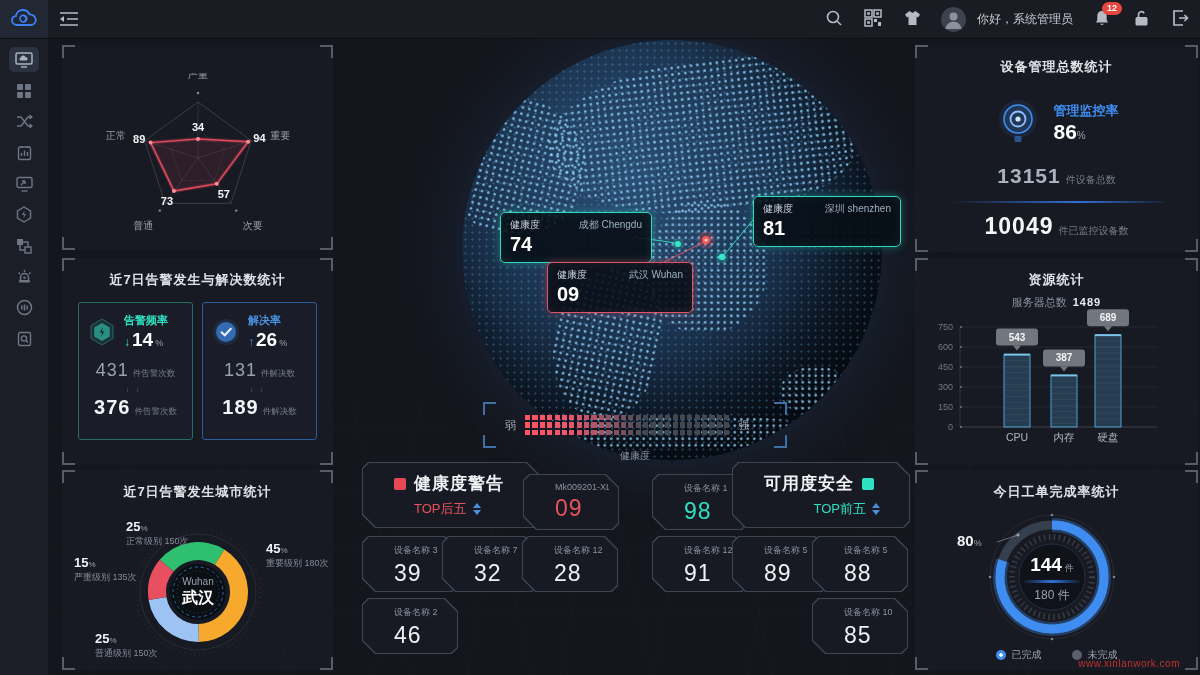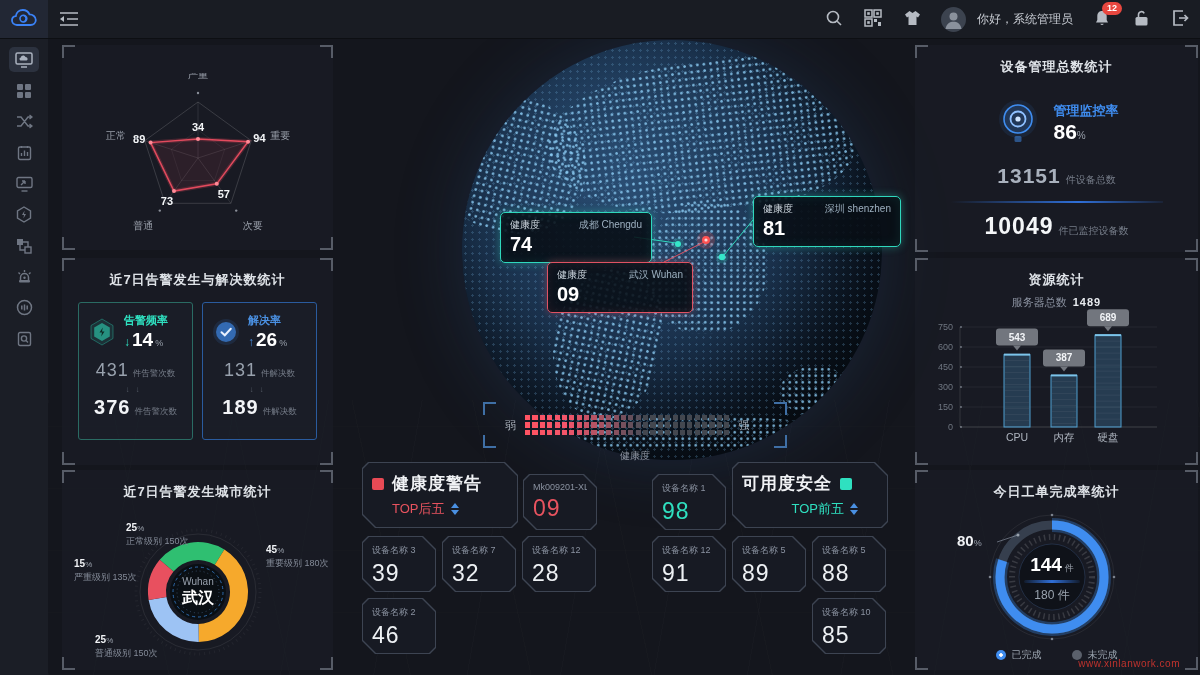--- a/index.html
+++ b/index.html
@@ -52,21 +52,21 @@
   .acard.blue .arr{color:#4a90e2;}
   .delta .dnum{font-size:19px;font-weight:bold;color:#fff;}
   .delta .dunit{font-size:9px;color:#9aa1ac;}
   .stat{text-align:center;margin-top:9px;}
   .stat .s1{font-size:18px;color:#98a1ad;letter-spacing:1px;}
   .stat .s2{font-size:20px;font-weight:bold;color:#f2f4f7;letter-spacing:1px;}
   .stat .slab{font-size:8.5px;color:#757c88;margin-left:4px;}
   .minarrs{text-align:center;color:#565d68;font-size:8px;letter-spacing:6px;margin-top:4px;}
   
   .dlab{position:absolute;line-height:1.25;}
-  .dlab .pct{font-size:10px;font-weight:bold;color:#f0f2f5;}
+  .dlab .pct{font-size:13px;font-weight:bold;color:#f0f2f5;}
   .dlab .pu{font-size:8px;color:#9aa1ac;}
   .dlab .sub{font-size:9px;color:#848b98;}
   .donut-center{position:absolute;text-align:center;width:90px;}
   .donut-center .en{font-size:10px;color:#98a1ad;}
   .donut-center .zh{font-size:16px;font-weight:bold;color:#fff;margin-top:1px;}
   
   .dev-top{display:flex;justify-content:center;align-items:center;gap:13px;margin-top:22px;}
   .dev-rate-label{font-size:13px;font-weight:bold;color:#3f8df0;}
   .dev-rate{font-size:21px;font-weight:bold;color:#fff;}
   .dev-rate .u{font-size:10px;color:#9aa1ac;font-weight:normal;}
@@ -107,21 +107,21 @@
   .callout .row1{display:flex;justify-content:space-between;gap:16px;font-size:10px;color:#cdd6de;}
   .callout .city{color:#9db0c0;}
   .callout .val{font-size:20px;font-weight:bold;color:#fff;margin-top:1px;}
   .hstrip{position:absolute;left:483px;top:402px;width:304px;height:46px;z-index:12;display:flex;align-items:center;padding:0 13px;gap:9px;box-sizing:border-box;}
   .hstrip .cap{font-size:11px;color:#aeb5bf;}
   #hlegend{display:flex;flex-direction:column;gap:2px;}
   #hlegend .hrow{display:flex;gap:2.2px;}
   #hlegend i{width:5.2px;height:5.2px;display:block;}
   .hcap{position:absolute;left:483px;top:449px;width:304px;text-align:center;font-size:10px;color:#8f96a2;z-index:12;}
   
-  .card{position:absolute;z-index:13;--ch:polygon(6px 0,calc(100% - 13px) 0,100% 13px,100% calc(100% - 6px),calc(100% - 6px) 100%,13px 100%,0 calc(100% - 13px),0 6px);cursor:pointer;}
+  .card{position:absolute;z-index:13;--ch:polygon(6px 0,calc(100% - 13px) 0,100% 13px,100% calc(100% - 6px),calc(100% - 6px) 100%,13px 100%,0 calc(100% - 13px),0 6px);cursor:pointer;padding-left:22px;}
   .card .cbg{position:absolute;inset:0;background:#3d4452;clip-path:var(--ch);}
   .card .cin{position:absolute;inset:1px;background:rgba(19,23,32,.92);clip-path:var(--ch);}
   .card .cc{position:relative;z-index:1;padding:8px 10px;}
   .dcard{width:74px;height:56px;}
   .dcard .dlabel{font-size:9px;color:#8a92a0;white-space:nowrap;overflow:hidden;}
   .dcard .dval{font-size:23px;color:#eef1f4;margin-top:3px;letter-spacing:1px;}
   .dcard .dval.red{color:#e8535f;}
   .dcard .dval.teal{color:#2fe0c0;}
   .hcard{width:156px;height:66px;}
   .hrow1{display:flex;align-items:center;gap:8px;margin-top:2px;}

